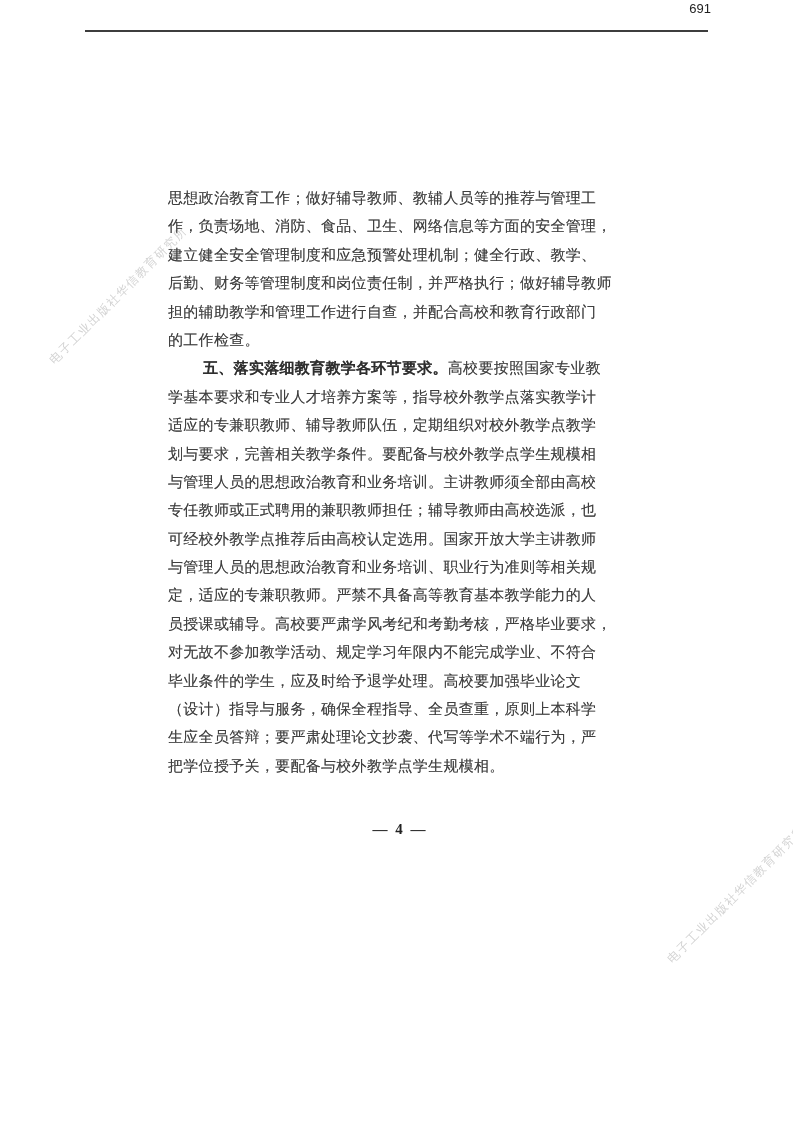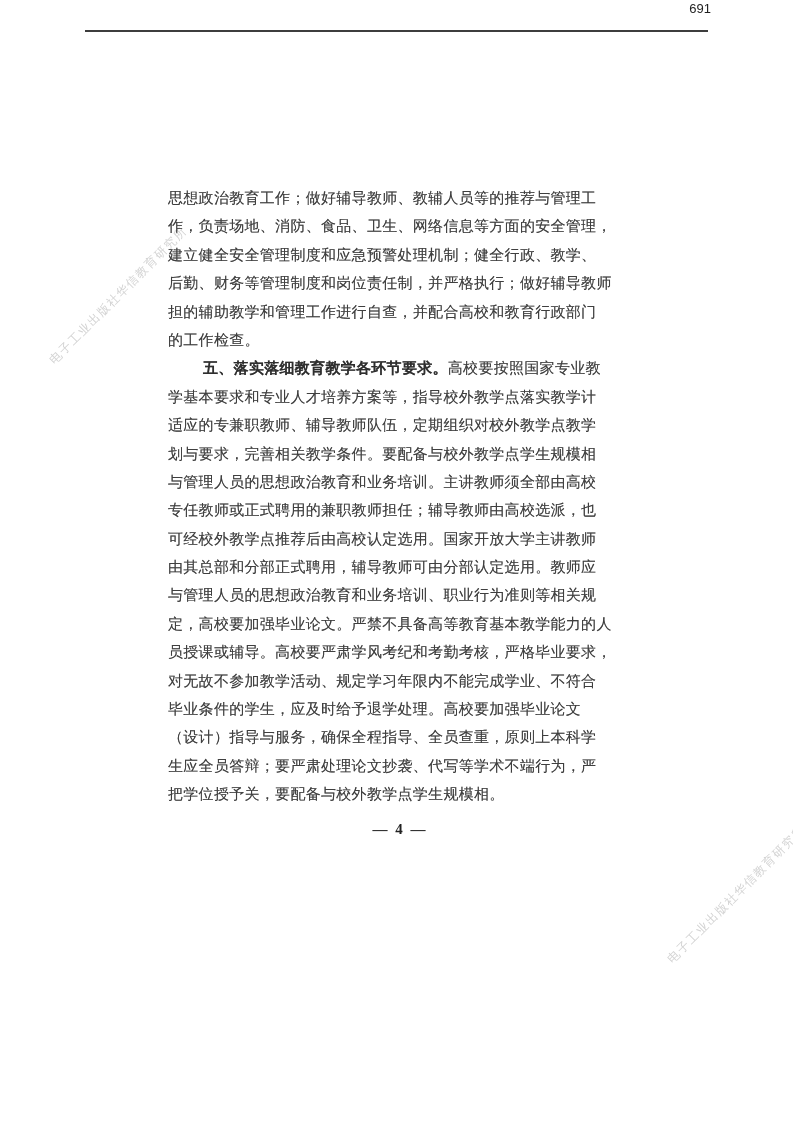--- a/index.html
+++ b/index.html
@@ -76,23 +76,22 @@
     <div class="line">的工作检查。</div>
 
     <div class="line indent"><span class="bold-head">五、落实落细教育教学各环节要求。</span><span>高校要按照国家专业教</span></div>
 
     <div class="line">学基本要求和专业人才培养方案等，指导校外教学点落实教学计</div>
     <div class="line">适应的专兼职教师、辅导教师队伍，定期组织对校外教学点教学</div>
     <div class="line">划与要求，完善相关教学条件。要配备与校外教学点学生规模相</div>
     <div class="line">与管理人员的思想政治教育和业务培训。主讲教师须全部由高校</div>
     <div class="line">专任教师或正式聘用的兼职教师担任；辅导教师由高校选派，也</div>
     <div class="line">可经校外教学点推荐后由高校认定选用。国家开放大学主讲教师</div>
-    <div class="line">由其总部和分部正式聘用，辅导教师可由分部认定选用。教师应</div>
     <div class="line">与管理人员的思想政治教育和业务培训、职业行为准则等相关规</div>
-    <div class="line">定，高校要加强毕业论文。严禁不具备高等教育基本教学能力的人</div>
+    <div class="line">定，适应的专兼职教师。严禁不具备高等教育基本教学能力的人</div>
     <div class="line">员授课或辅导。高校要严肃学风考纪和考勤考核，严格毕业要求，</div>
     <div class="line">对无故不参加教学活动、规定学习年限内不能完成学业、不符合</div>
     <div class="line">毕业条件的学生，应及时给予退学处理。高校要加强毕业论文</div>
     <div class="line">（设计）指导与服务，确保全程指导、全员查重，原则上本科学</div>
     <div class="line">生应全员答辩；要严肃处理论文抄袭、代写等学术不端行为，严</div>
     <div class="line">把学位授予关，要配备与校外教学点学生规模相。</div>
   </div>
 
   <div class="footer-num">— 4 —</div>
 

